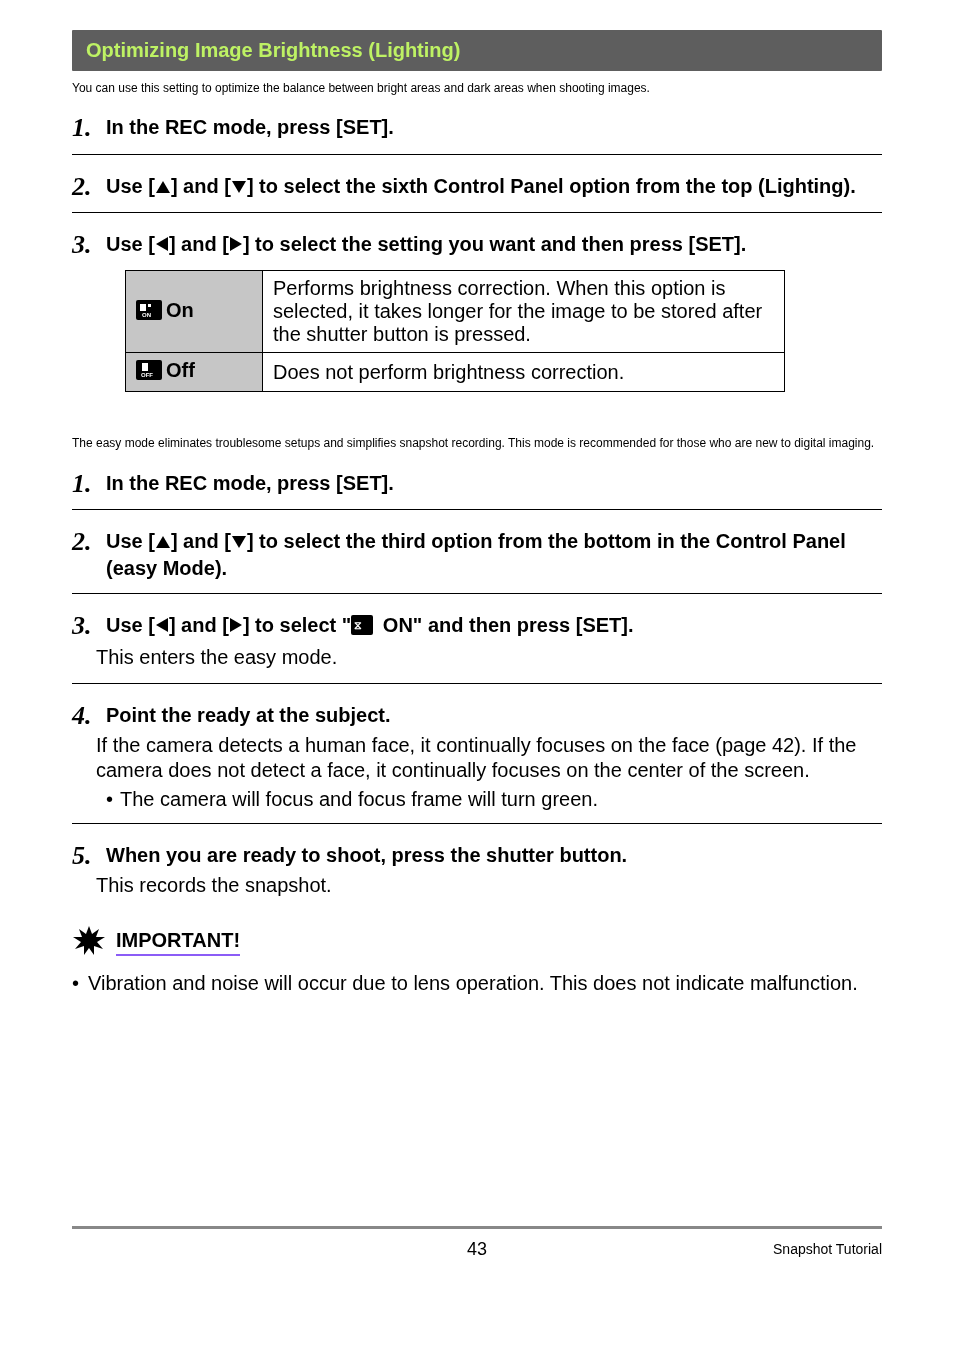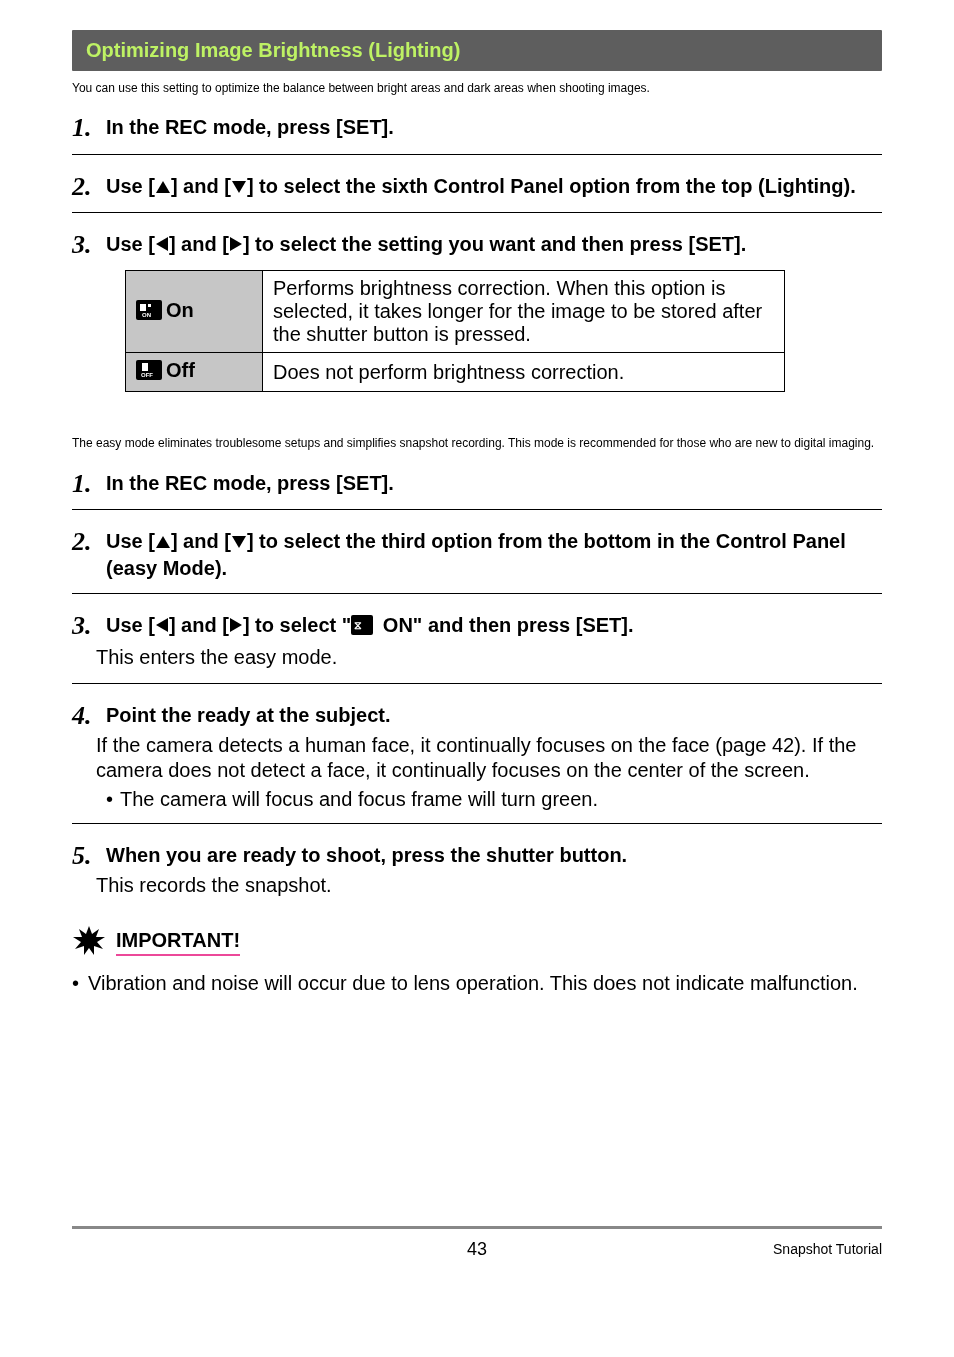--- a/index.html
+++ b/index.html
@@ -89,21 +89,21 @@
   .important-row {
     display: flex;
     align-items: center;
     margin-top: 26px;
   }
   .important-label {
     font-weight: bold;
     font-size: 20px;
     margin-left: 10px;
     padding-bottom: 2px;
-    border-bottom: 2px solid #ec4899;
+    border-bottom: 2px solid #8b5cf6;
   }
   .bullet-list {
     margin-top: 10px;
     font-size: 20px;
     line-height: 1.28;
   }
   .bullet-row {
     display: flex;
   }
   .bullet-dot {

